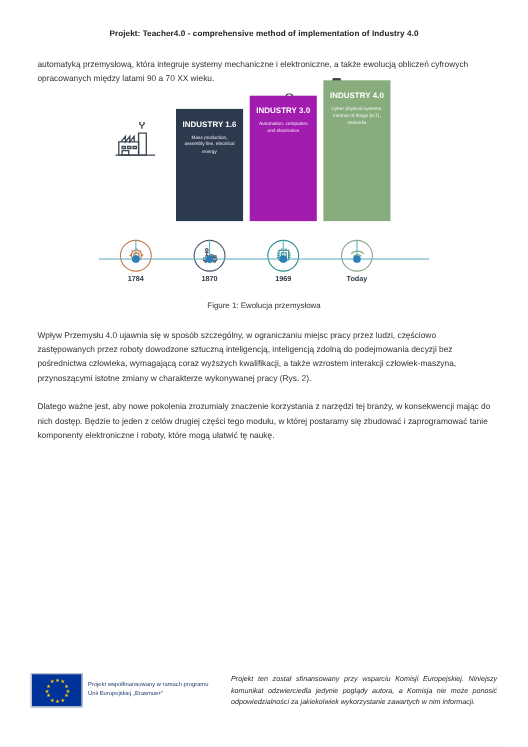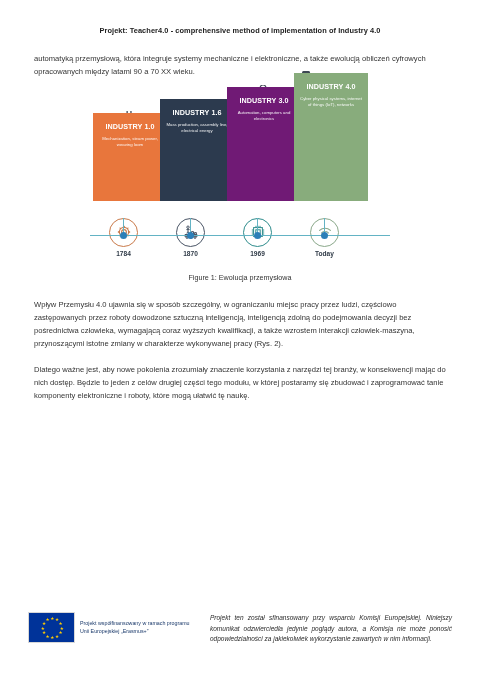--- a/index.html
+++ b/index.html
@@ -63,41 +63,41 @@
   .columns {
     position: absolute;
     left: 0;
     top: 0;
     width: 300px;
     height: 140px;
   }
   .col {
     position: absolute;
     bottom: 30px;
-    width: 74px;
+    width: 61px;
     box-sizing: border-box;
     padding: 9px 5px 0 5px;
     text-align: center;
     color: #ffffff;
   }
   .col .col-title {
     font-size: 7.2px;
     font-weight: bold;
     letter-spacing: 0.01em;
     margin-bottom: 5px;
     white-space: nowrap;
   }
   .col .col-sub {
     font-size: 4.3px;
     line-height: 1.5;
     opacity: 0.92;
   }
   #col-0 { left: 3px;   height: 88px;  background: #E8763C; }
   #col-1 { left: 70px;  height: 102px; background: #2C3A4E; }
-  #col-2 { left: 137px; height: 114px; background: #701a75; }
+  #col-2 { left: 137px; height: 114px; background: #a21caf; }
   #col-3 { left: 204px; height: 128px; background: #88AC7C; }
 
   
   .top-icon {
     position: absolute;
     width: 42px;
     height: 34px;
     color: #3d4753;
   }
   .top-icon svg { width: 100%; height: 100%; display: block; }
@@ -294,24 +294,20 @@
           <path d="M12 13 h22"></path>
           <path d="M34 13 l5 -5 M39 8 a2.5 2.5 0 1 1 0.1 0"></path>
           <path d="M32 16 h12 v10 h-12 z"></path>
           <circle cx="38" cy="21" r="2.8"></circle>
           <path d="M28 26 h20"></path>
           <path d="M22 18 h6 v8 h-6 z"></path>
         </svg>
       </div>
 
       <div class="columns">
-        <div class="col" id="col-0">
-          <div class="col-title">INDUSTRY 1.0</div>
-          <div class="col-sub">Mechanization, steam power, weaving loom</div>
-        </div>
         <div class="col" id="col-1">
           <div class="col-title">INDUSTRY 1.6</div>
           <div class="col-sub">Mass production, assembly line, electrical energy</div>
         </div>
         <div class="col" id="col-2">
           <div class="col-title">INDUSTRY 3.0</div>
           <div class="col-sub">Automation, computers and electronics</div>
         </div>
         <div class="col" id="col-3">
           <div class="col-title">INDUSTRY 4.0</div>

